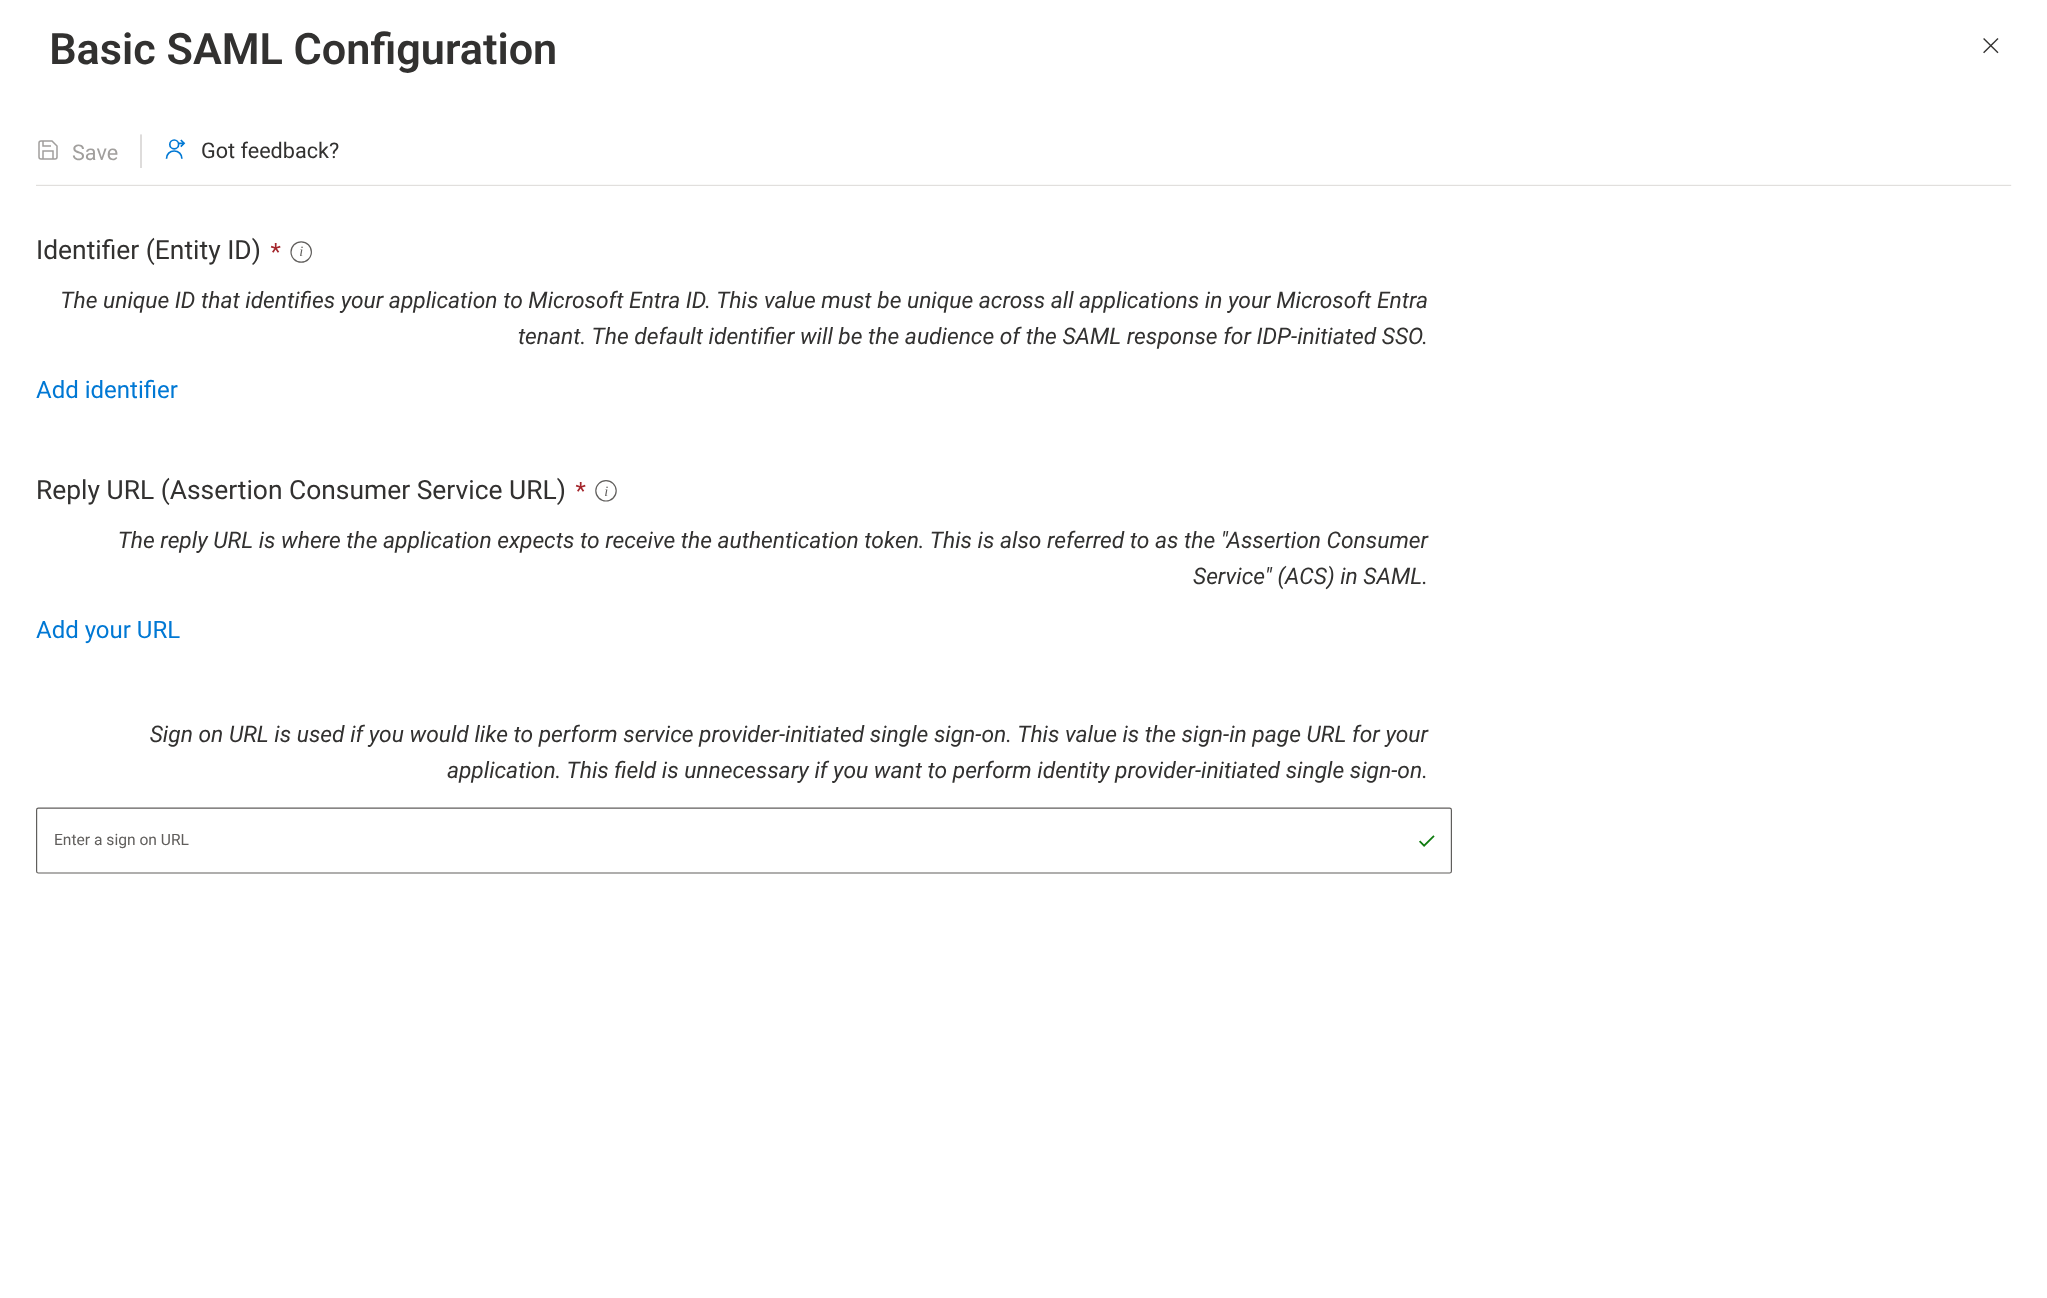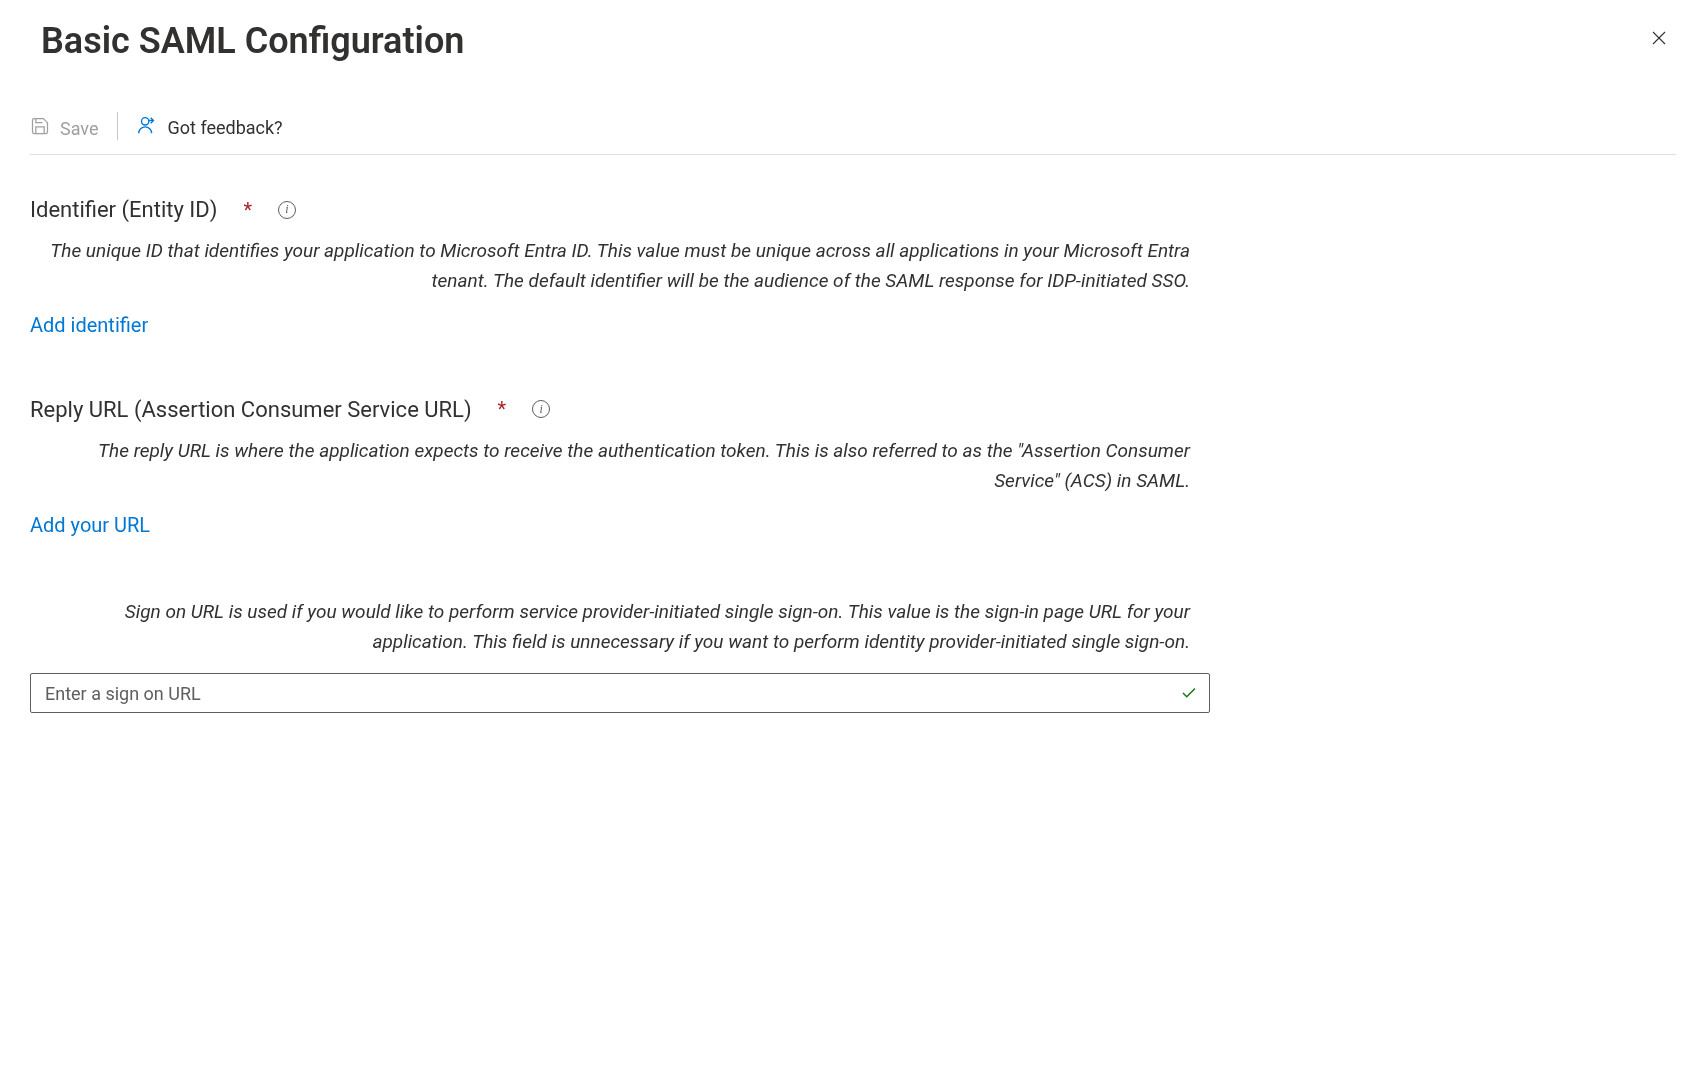--- a/index.html
+++ b/index.html
@@ -73,21 +73,21 @@
     }
     .feedback-text {
       color: #323130;
     }
     .section {
       margin-bottom: 60px;
     }
     .section-title-row {
       display: flex;
       align-items: center;
-      gap: 26px;
+      gap: 8px;
       margin-bottom: 14px;
     }
     .section-title {
       font-size: 22px;
       font-weight: 400;
       color: #323130;
     }
     .required-star {
       color: #a4262c;
       font-size: 20px;
@@ -121,27 +121,27 @@
       cursor: pointer;
       text-decoration: none;
     }
     .input-wrapper {
       position: relative;
       max-width: 1180px;
     }
     .text-input {
       width: 100%;
       padding: 8px 40px 8px 14px;
-      font-size: 18px;
+      font-size: 13px;
       border: 1px solid #605e5c;
       border-radius: 2px;
       color: #323130;
       outline: none;
       font-family: inherit;
-      height: 40px;
+      height: 55px;
     }
     .text-input::placeholder {
       color: #605e5c;
     }
     .validity-icon {
       position: absolute;
       right: 12px;
       top: 50%;
       transform: translateY(-50%);
       display: flex;

